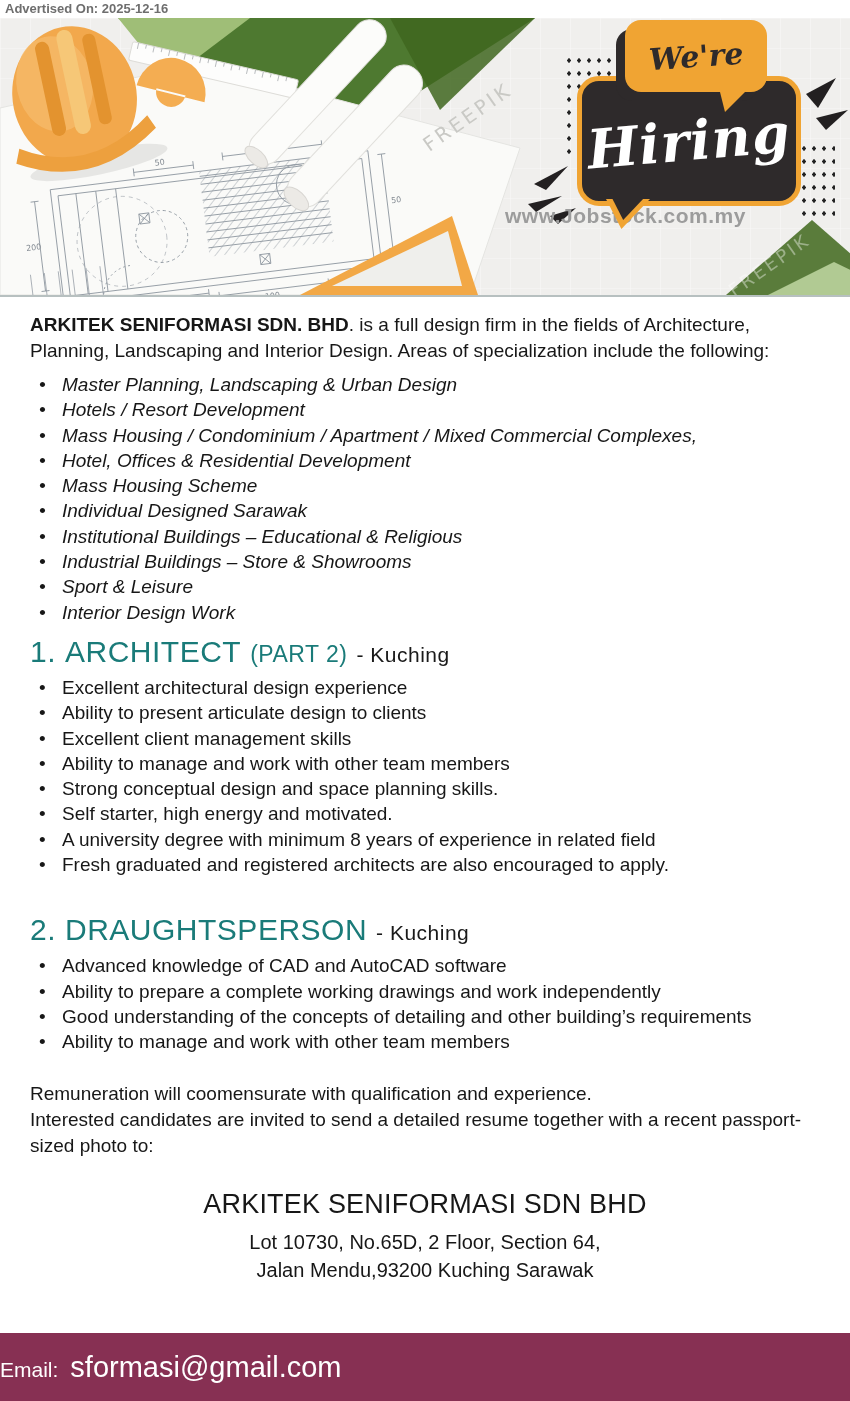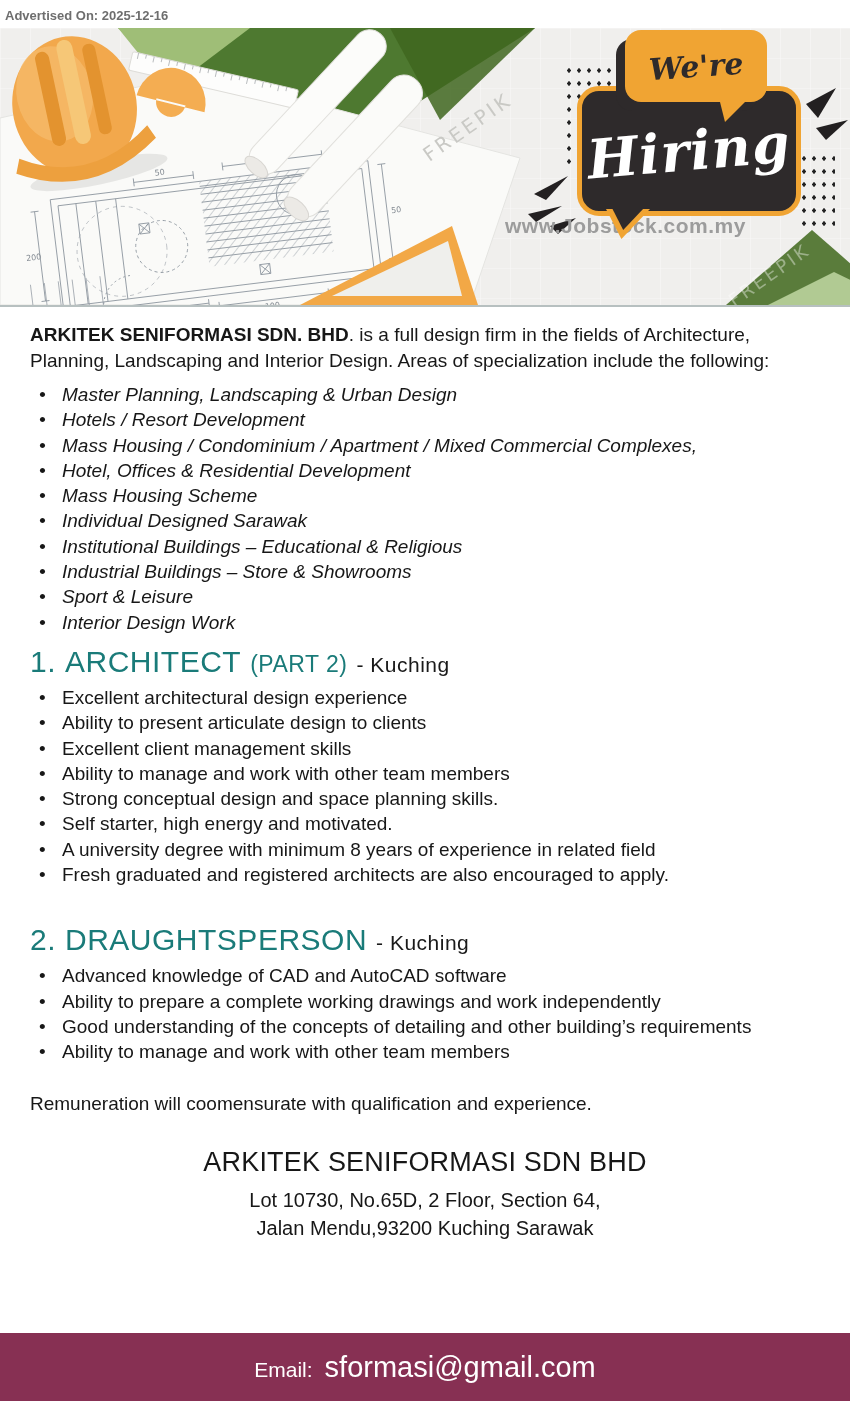--- a/index.html
+++ b/index.html
@@ -2,21 +2,21 @@
 <html><head>
 <meta charset="utf-8">
 <style>
   html,body{margin:0;padding:0}
   body{
     width:850px;height:1401px;position:relative;overflow:hidden;
     background:#ffffff;color:#171717;
     font-family:"Liberation Sans", sans-serif;
   }
   
-  .ad-header{height:28px;padding:9px 0 0 5px;box-sizing:border-box;
+  .ad-header{height:18px;padding:2px 0 0 5px;box-sizing:border-box;
     font-size:13px;font-weight:bold;color:#6e6e6e;line-height:14px}
   
   .hero{position:relative;height:277px;overflow:hidden;background:#f0efed;
     border-bottom:2px solid #b7c0c0}
   .hero svg{position:absolute;left:0;top:0;z-index:1}
   .dots{position:absolute;z-index:2;
     background-image:radial-gradient(#222 1.5px, transparent 1.8px);
     background-size:10px 13px}
   .dots-left{left:564px;top:36px;width:60px;height:104px}
   .dots-right{left:799px;top:124px;width:36px;height:76px}
@@ -52,21 +52,21 @@
   .job-title .jt-part:empty{display:none;margin:0}
   .job-title .jt-loc{font-size:21px;color:#1a1a1a}
   .job2{margin-top:36px}
   .closing{margin-top:26px;font-size:19px;line-height:26px}
   .closing .rem{font-weight:normal}
   .company-block{margin-top:30px;text-align:center}
   .company-name{font-size:27px;font-weight:normal;letter-spacing:0.2px}
   .addr{font-size:20px;line-height:28px;margin-top:8px}
   
   .footer{position:absolute;left:0;right:0;bottom:0;height:68px;background:#873053;z-index:10;
-    display:flex;align-items:center;justify-content:center}
+    display:flex;align-items:center;}
   .footer-inner{display:flex;align-items:baseline;gap:12px;color:#fff}
   .email-label{font-size:21px}
   .email-value{font-size:29px;font-weight:normal}
 </style>
 </head>
 <body>
 
 <div class="ad-header">Advertised On: 2025-12-16</div>
 
 <div class="hero">
@@ -214,20 +214,21 @@
   <ul class="req">
 
   <li>Advanced knowledge of CAD and AutoCAD software</li>
       <li>Ability to prepare a complete working drawings and work independently</li>
       <li>Good understanding of the concepts of detailing and other building’s requirements</li>
       <li>Ability to manage and work with other team members</li>
     </ul>
 
   <div class="closing">
     <div class="rem">Remuneration will coomensurate with qualification and experience.</div>
+    <div>Interested candidates are invited to send a detailed resume together with a recent passport-sized photo to:</div>
   </div>
 
   <div class="company-block">
     <div class="company-name">ARKITEK SENIFORMASI SDN BHD</div>
     <div class="addr">
       <div>Lot 10730, No.65D, 2 Floor, Section 64,</div>
       <div>Jalan Mendu,93200 Kuching Sarawak</div>
     </div>
   </div>
 

